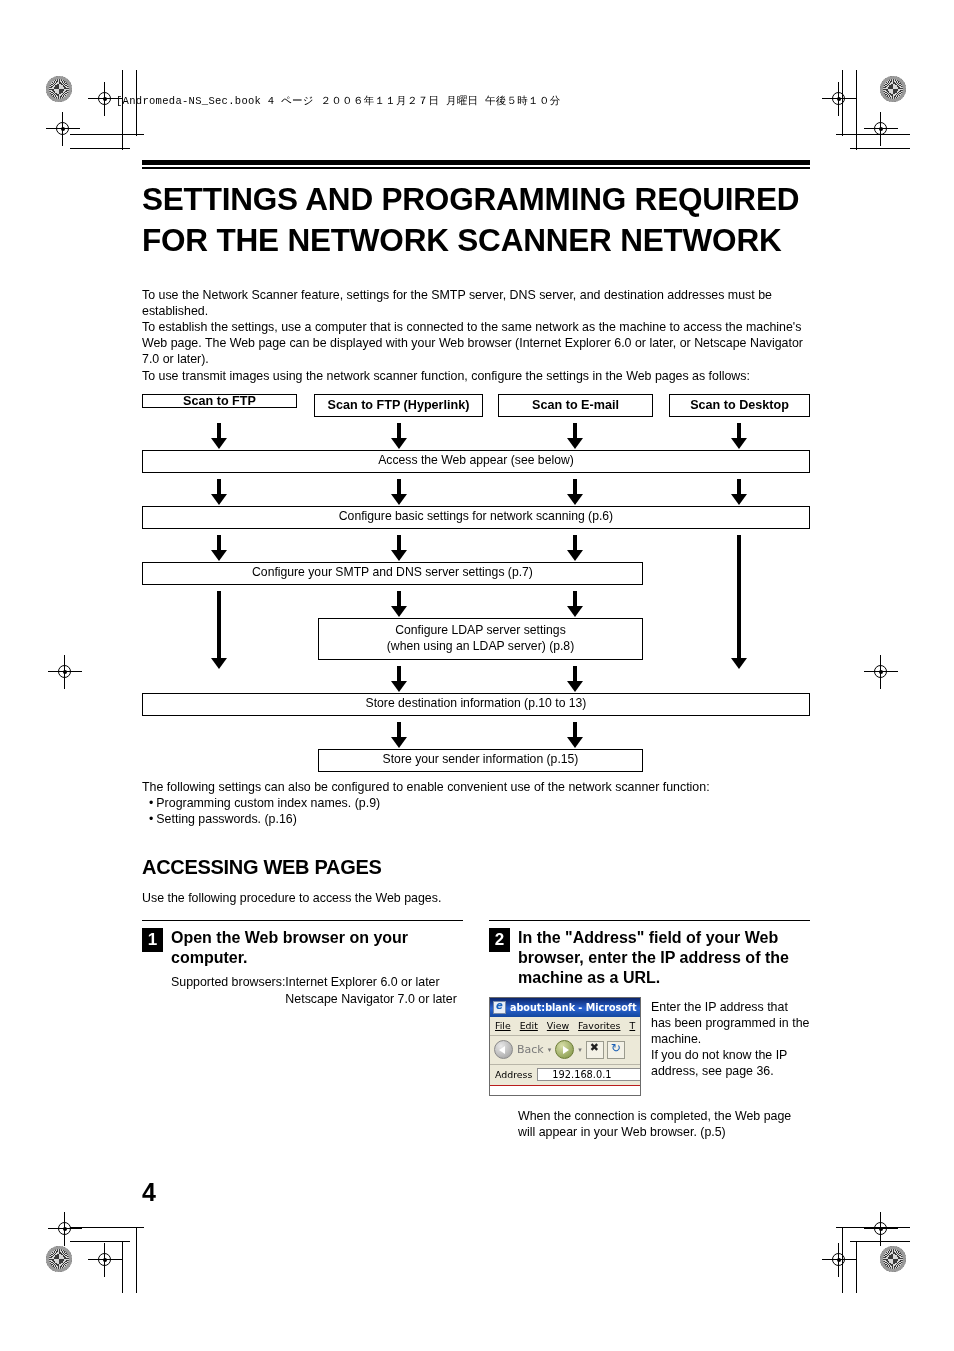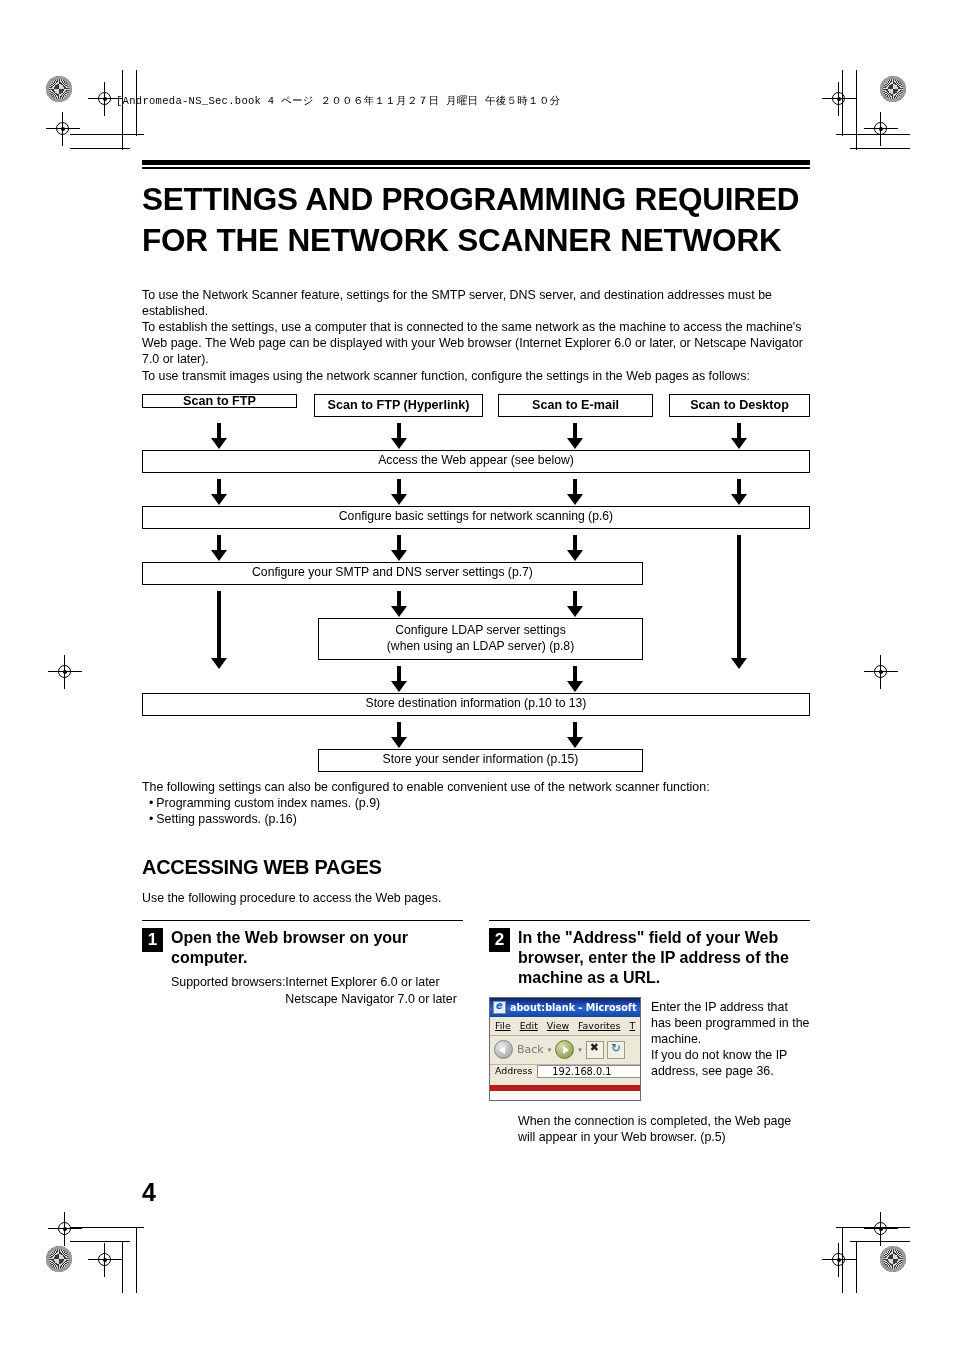--- a/index.html
+++ b/index.html
@@ -332,22 +332,22 @@
     content: "\21BB";
     position: absolute;
     left: 3px; top: -1px;
     font-size: 12px;
     color: #1a5fb4;
   }
   .ie-addrbar {
     height: 20px;
     background: #ece9d8;
     display: flex;
-    align-items: flex-start;
-    border-bottom: 6px solid #b91c1c;
+    align-items: center;
+    border-bottom: 1px solid #b91c1c;
   }
   .ie-addrbar .alabel {
     font-size: 9.4px;
     display: flex;
     align-items: center;
     padding: 0 5px;
     flex: 0 0 auto;
     color: #000;
   }
   .ie-addrbar .afield {

